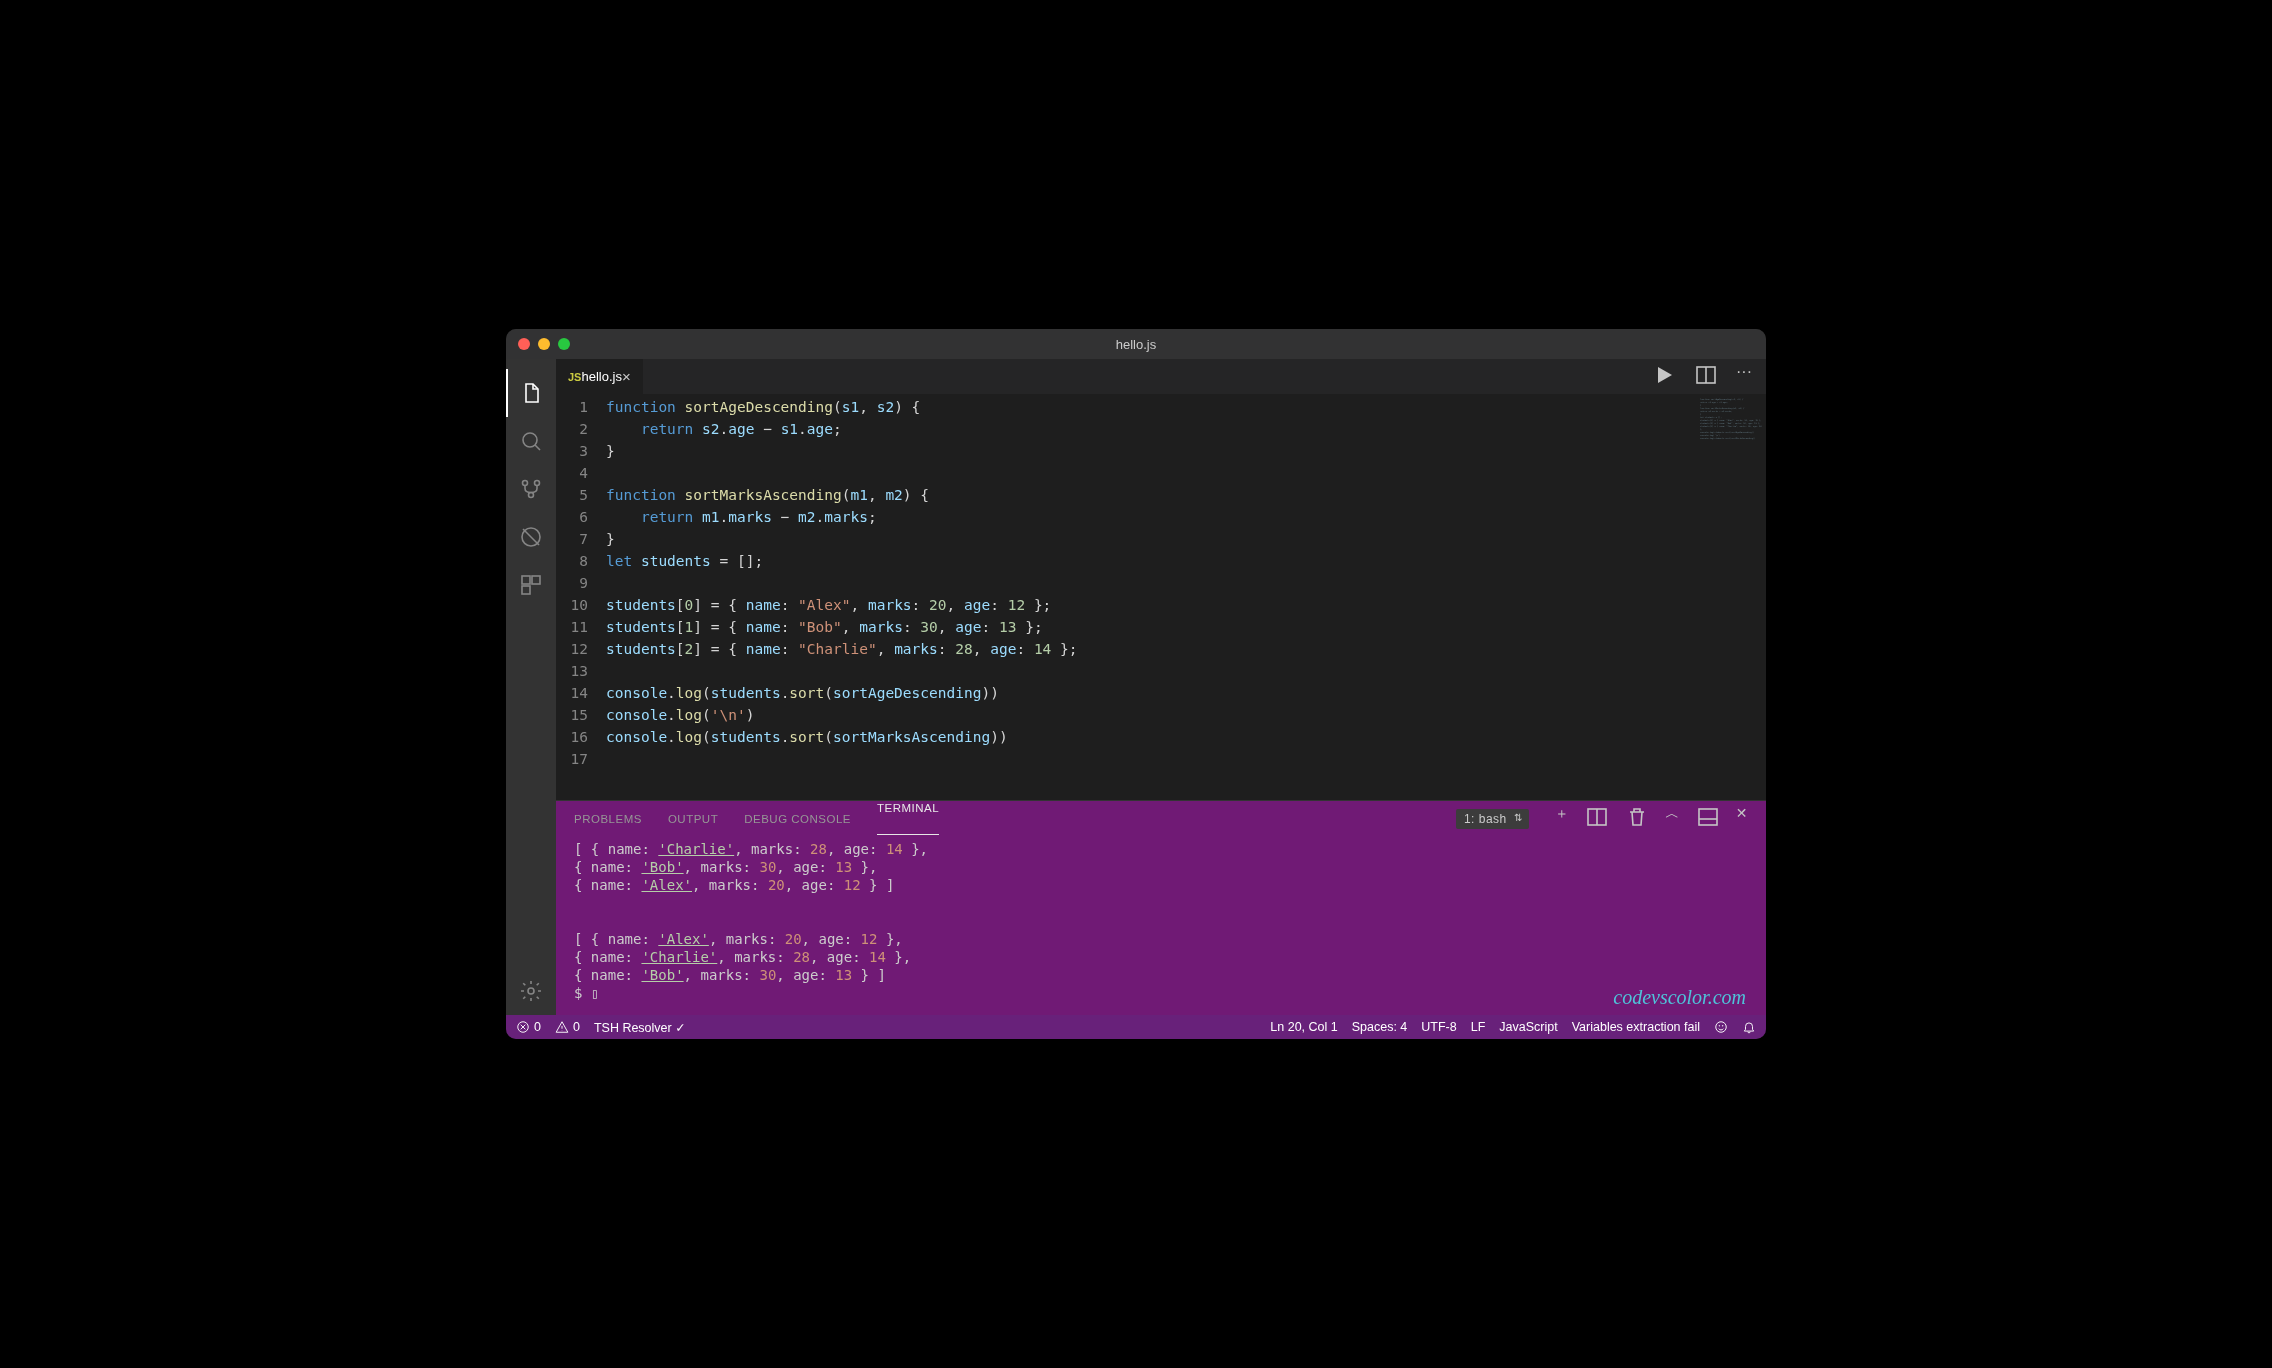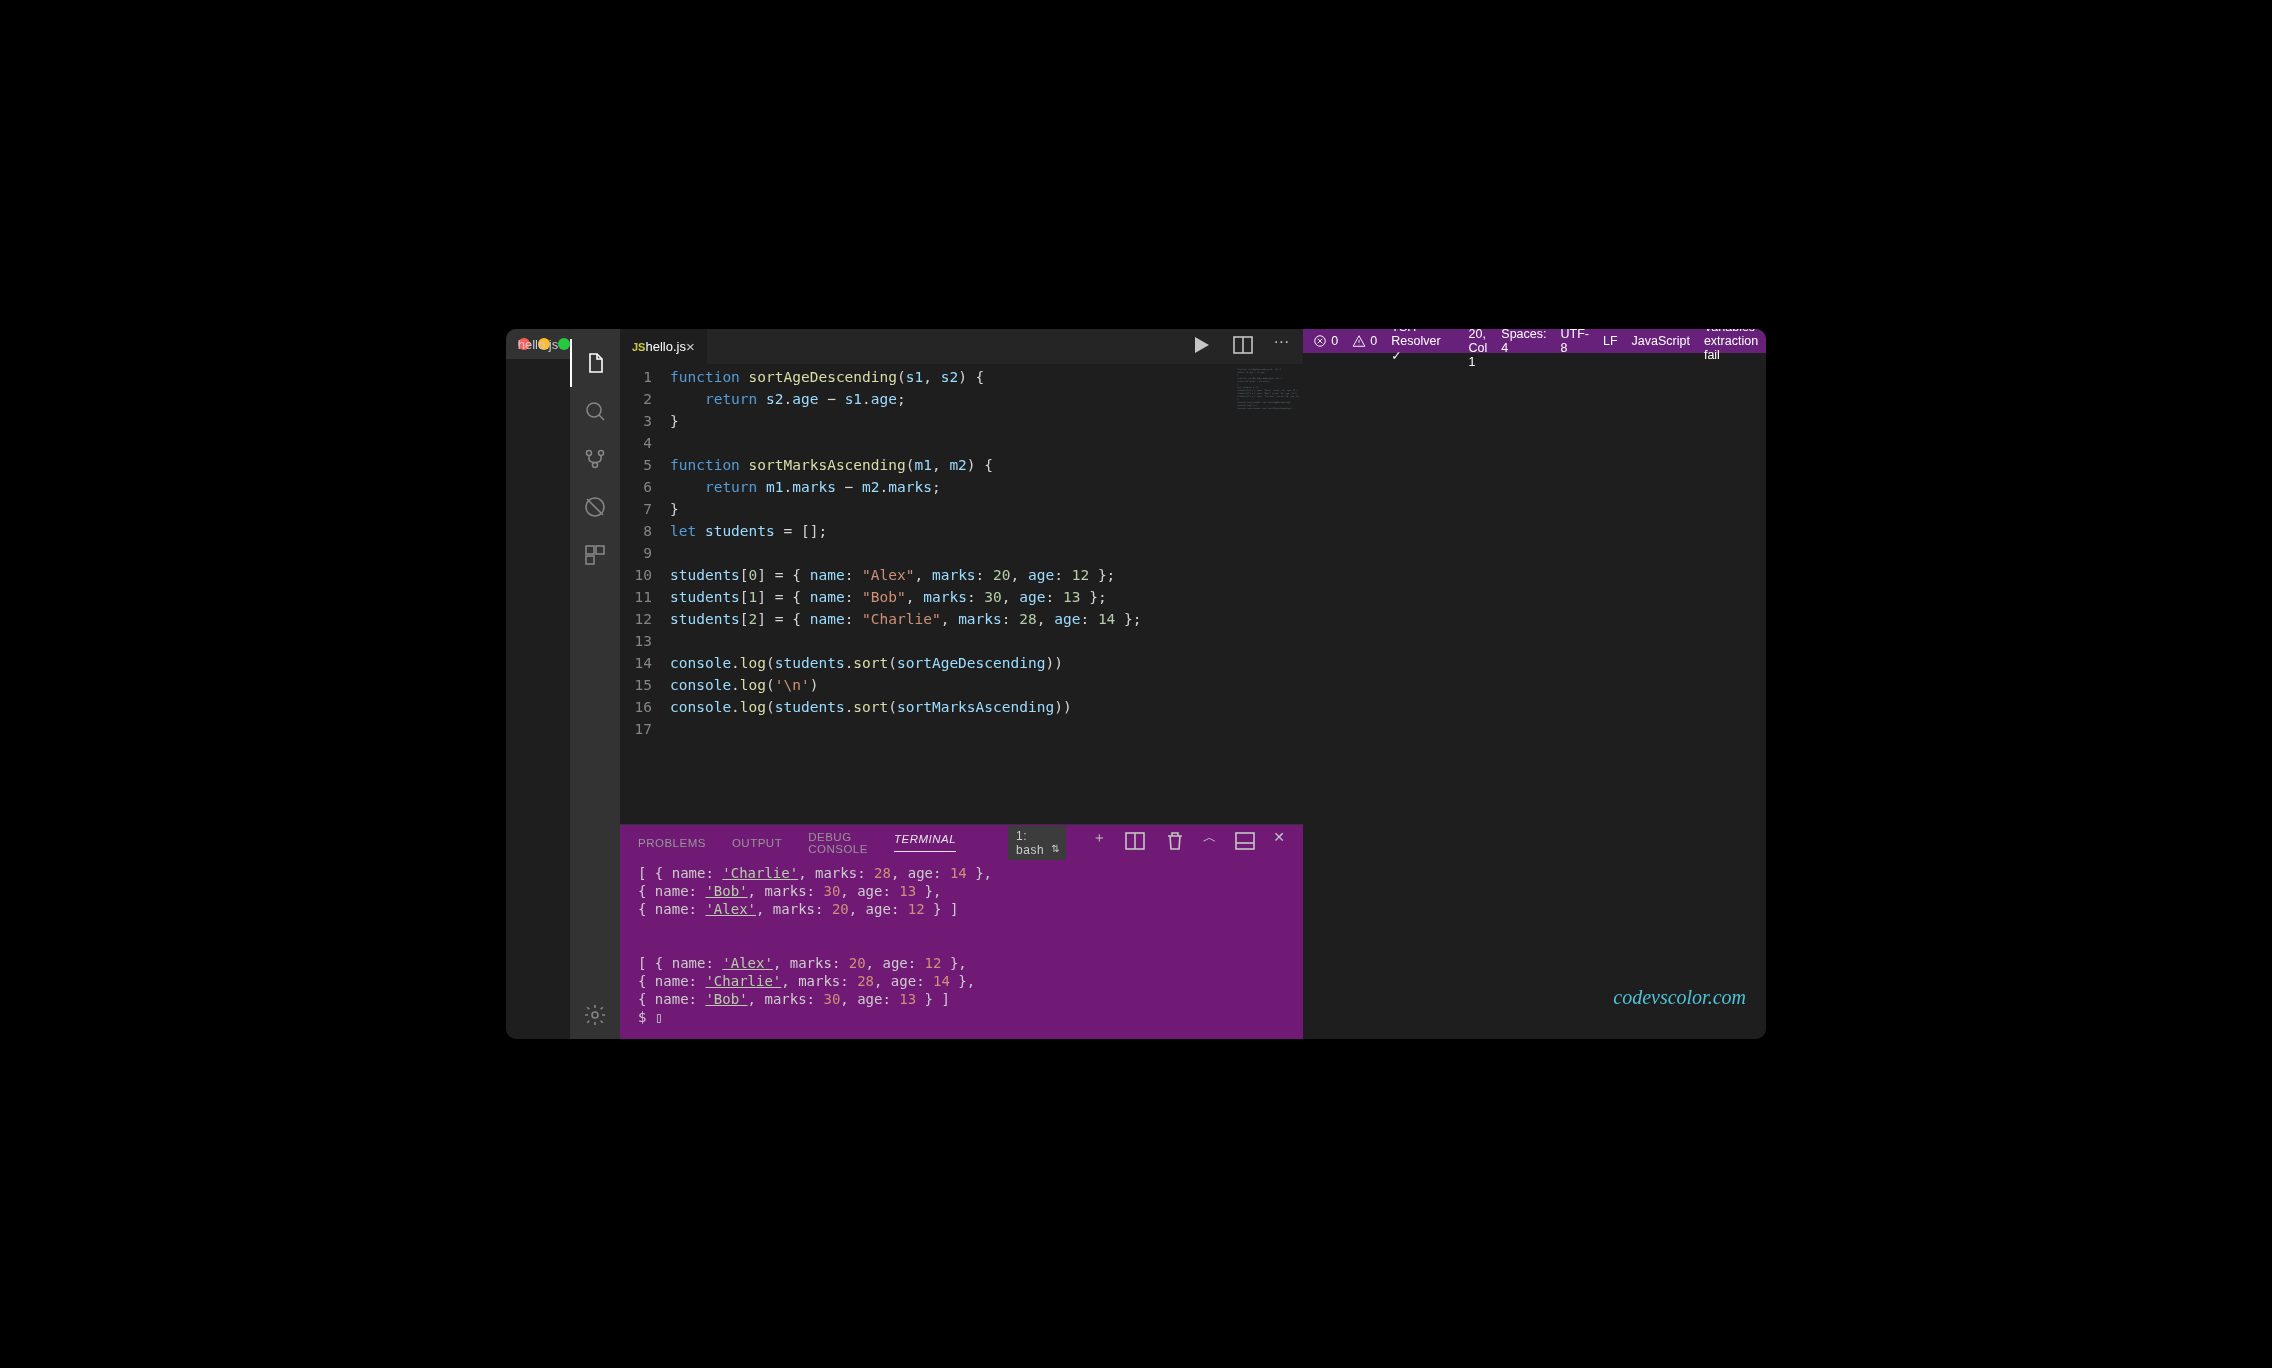--- a/index.html
+++ b/index.html
@@ -12,21 +12,21 @@
   justify-content: center;
   font-family: -apple-system, "Segoe UI", sans-serif;
 }
 .window {
   width: 1260px;
   height: 710px;
   background: #1e1e1e;
   border-radius: 10px;
   overflow: hidden;
   display: flex;
-  flex-direction: row;
+  flex-direction: column;
   box-shadow: 0 20px 60px rgba(0,0,0,0.6);
   position: relative;
 }
 .titlebar {
   height: 30px;
   background: #323233;
   display: flex;
   align-items: center;
   position: relative;
 }
@@ -90,21 +90,21 @@
 }
 .panel {
   height: 215px; background: #701a75; border-top: 1px solid #333;
   display: flex; flex-direction: column;
 }
 .panel-tabs {
   height: 35px; display: flex; align-items: center; gap: 26px;
   padding: 0 18px; color: #969696; font-size: 11.5px; letter-spacing: 0.5px;
 }
 .panel-tabs .ptab { cursor: pointer; }
-.panel-tabs .ptab.active { color: #e7e7e7; border-bottom: 1px solid #e7e7e7; padding-bottom: 6px; font-style: italic; }
+.panel-tabs .ptab.active { color: #e7e7e7; border-bottom: 1px solid #e7e7e7; padding-bottom: 20px; }
 .panel-tabs .pspacer { flex: 1; }
 .term-select {
   background: #3c3c3c; color: #ccc; border: none; font-size: 12px;
   padding: 3px 22px 3px 8px; border-radius: 2px; position: relative;
 }
 .term-select::after { content: '⇅'; position: absolute; right: 6px; font-size: 10px; }
 .panel-actions { display: flex; gap: 16px; color: #c5c5c5; font-size: 14px; }
 .panel-actions span { cursor: pointer; }
 .terminal {
   flex: 1; padding: 4px 18px; font-family: "Menlo","Consolas",monospace;

